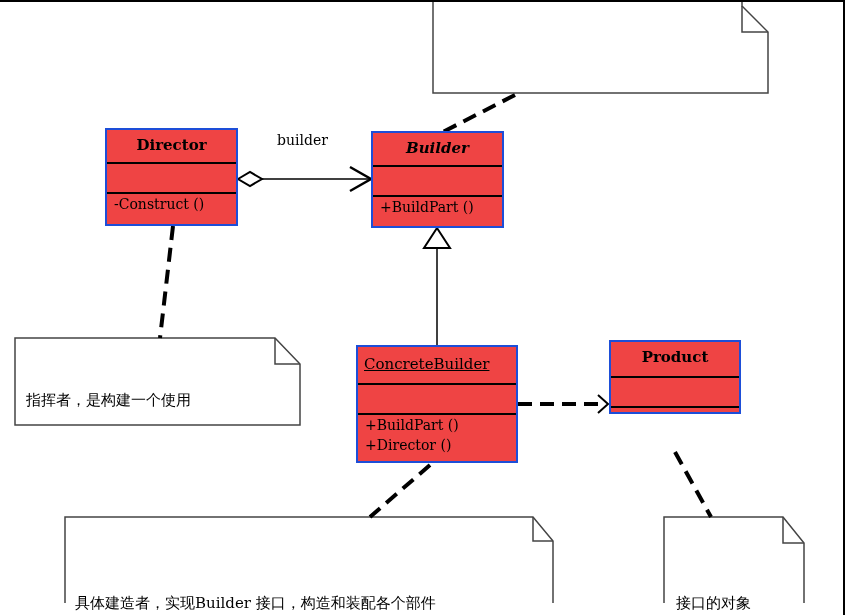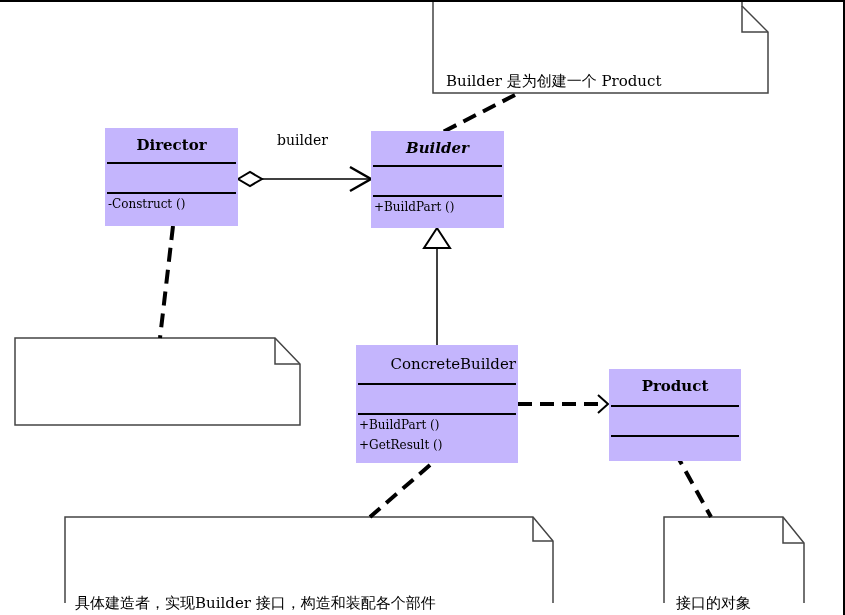--- a/index.html
+++ b/index.html
@@ -2,27 +2,27 @@
 <html><head>
 <meta charset="utf-8">
 <style>
   html, body { margin: 0; padding: 0; background: #ffffff; }
   body { width: 845px; height: 615px; position: relative; overflow: hidden;
          font-family: "DejaVu Serif", "Liberation Serif", serif; color: #000; }
   #canvas { position: absolute; left: 0; top: 0; width: 845px; height: 615px; }
   .frame-top { position: absolute; left: 0; top: 0; width: 845px; height: 2px; background: #000; }
   .frame-right { position: absolute; left: 843px; top: 0; width: 2px; height: 615px; background: #000; }
 
-  .cls { position: absolute; border: 2px solid #c4b5fd; background: #c4b5fd; box-sizing: border-box; }
+  .cls { position: absolute; border: 2px solid #1d4ed8; background: #ef4444; box-sizing: border-box; }
   .cls .sec { border-top: 2px solid #000; box-sizing: border-box; }
   .cls .name { font-weight: bold; font-size: 15px; text-align: center; line-height: 30px; height: 32px; box-sizing: border-box; }
   .cls .name.italic { font-style: italic; }
-  .cls .name.normal { font-weight: normal; text-align: right; padding-left: 6px; }
+  .cls .name.normal { font-weight: normal; text-align: left; padding-left: 6px; text-decoration: underline; }
   .cls .attrs { height: 30px; }
-  .cls .ops { font-size: 12px; line-height: 20px; padding-left: 1px; }
+  .cls .ops { font-size: 14px; line-height: 20px; padding-left: 7px; }
   .cls .op { white-space: nowrap; }
 
   .note { position: absolute; font-size: 15px; line-height: 22px; white-space: pre; }
   .lbl { position: absolute; font-size: 14px; }
 </style>
 </head>
 <body>
 
 <div class="frame-top"></div>
 <div class="frame-right"></div>
@@ -84,35 +84,35 @@
   <div class="sec ops">
     <div class="op">+BuildPart ()</div>
   </div>
 </div>
 
 <div class="cls" style="left:356px; top:345px; width:162px; height:118px;">
   <div class="name normal" style="height:36px; line-height:34px;">ConcreteBuilder</div>
   <div class="sec attrs"></div>
   <div class="sec ops">
     <div class="op">+BuildPart ()</div>
-    <div class="op">+GetResult ()</div>
+    <div class="op">+Director ()</div>
   </div>
 </div>
 
-<div class="cls" style="left:609px; top:369px; width:132px; height:92px;">
+<div class="cls" style="left:609px; top:340px; width:132px; height:74px;">
   <div class="name" style="height:34px;">Product</div>
   <div class="sec attrs"></div>
   <div class="sec attrs"></div>
 </div>
 
 <div class="note" style="left:446px; top:26px;">
-  <div>Builder 是为创建一个 Product</div>
 </div>
 
 <div class="note" style="left:26px; top:345px;">
+  <div>指挥者，是构建一个使用</div>
 </div>
 
 <div class="note" style="left:75px; top:548px;">
   <div>具体建造者，实现Builder 接口，构造和装配各个部件</div>
 </div>
 
 <div class="note" style="left:676px; top:548px;">
   <div>接口的对象</div>
 </div>
 

